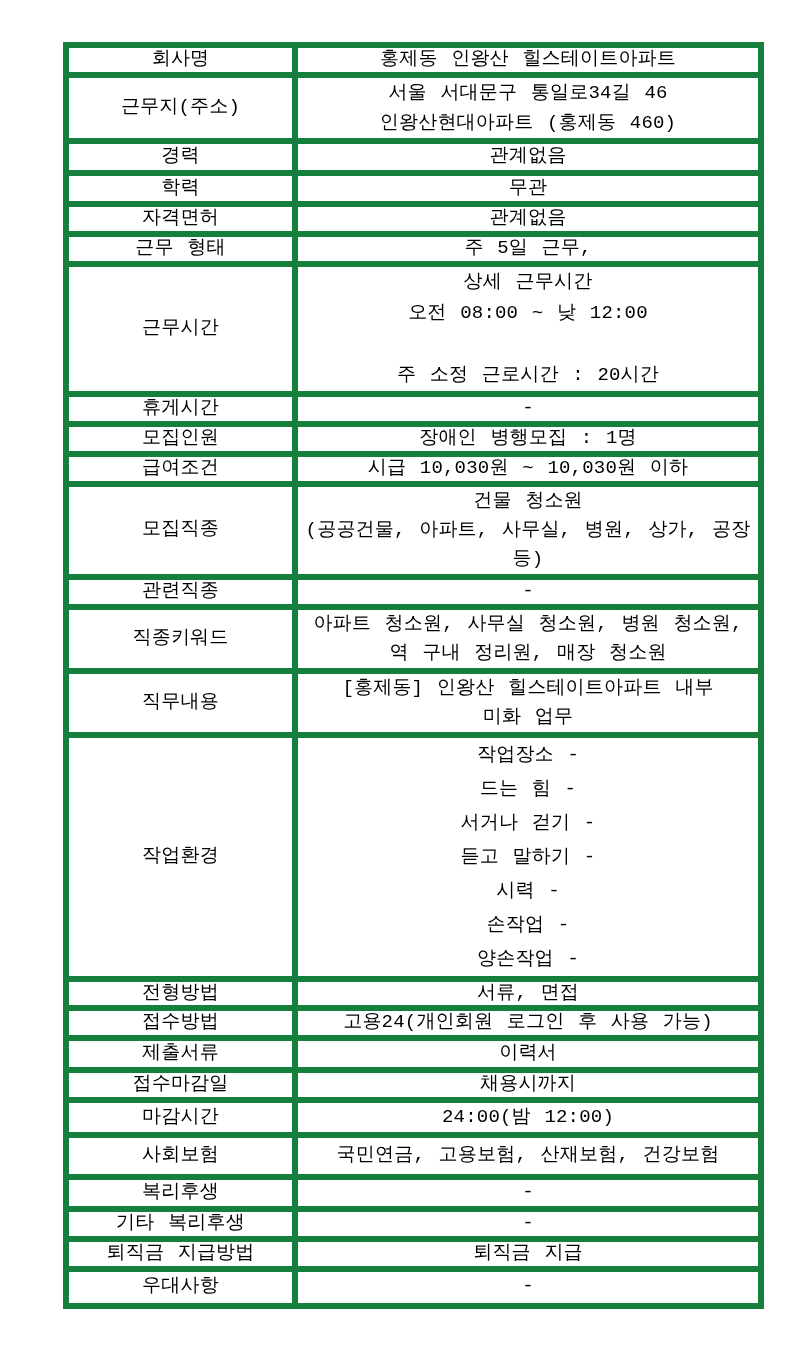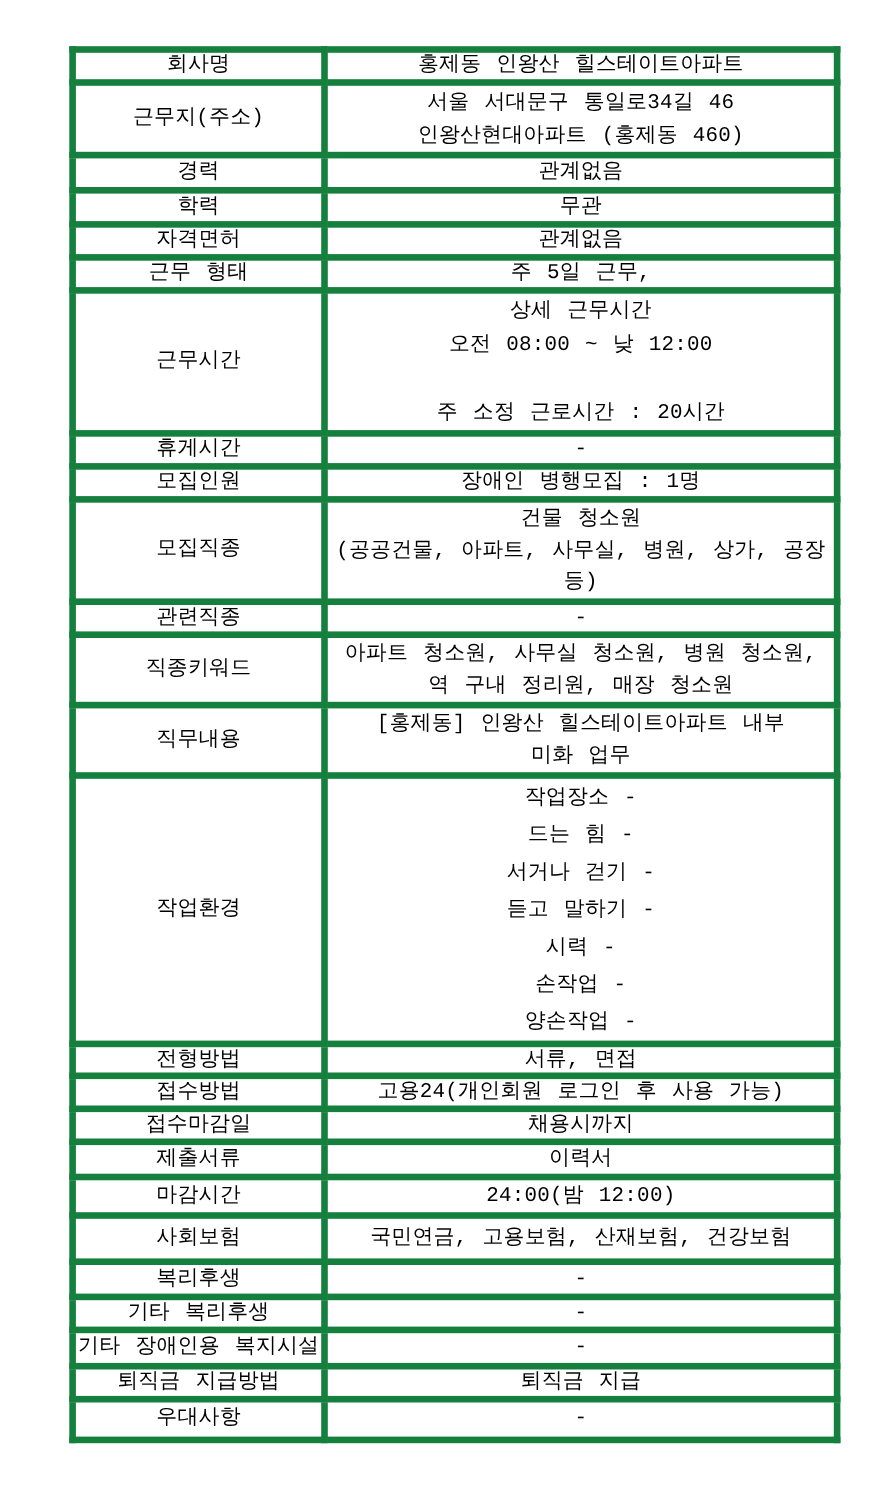--- a/index.html
+++ b/index.html
@@ -80,20 +80,24 @@
 주 소정 근로시간 : 20시간</td>
       </tr>
       <tr style="height:21px">
         <td class="lbl">휴게시간</td>
         <td class="val">-</td>
       </tr>
       <tr style="height:30px">
         <td class="lbl">모집인원</td>
         <td class="val">장애인 병행모집 : 1명</td>
       </tr>
+      <tr style="height:30px">
+        <td class="lbl">급여조건</td>
+        <td class="val">시급 10,030원 ~ 10,030원 이하</td>
+      </tr>
       <tr style="height:65px">
         <td class="lbl">모집직종</td>
         <td class="val lh29">건물 청소원
 (공공건물, 아파트, 사무실, 병원, 상가, 공장 등)</td>
       </tr>
       <tr style="height:30px">
         <td class="lbl">관련직종</td>
         <td class="val">-</td>
       </tr>
       <tr style="height:62px">
@@ -117,48 +121,44 @@
 양손작업 -</td>
       </tr>
       <tr style="height:27px">
         <td class="lbl">전형방법</td>
         <td class="val">서류, 면접</td>
       </tr>
       <tr style="height:26px">
         <td class="lbl">접수방법</td>
         <td class="val">고용24(개인회원 로그인 후 사용 가능)</td>
       </tr>
+      <tr style="height:32px">
+        <td class="lbl">제출서류</td>
+        <td class="val">이력서</td>
+      </tr>
       <tr style="height:30px">
         <td class="lbl">접수마감일</td>
         <td class="val">채용시까지</td>
-      </tr>
-      <tr style="height:32px">
-        <td class="lbl">제출서류</td>
-        <td class="val">이력서</td>
       </tr>
       <tr style="height:35px">
         <td class="lbl">마감시간</td>
         <td class="val">24:00(밤 12:00)</td>
       </tr>
       <tr style="height:42px">
         <td class="lbl">사회보험</td>
         <td class="val">국민연금, 고용보험, 산재보험, 건강보험</td>
       </tr>
       <tr style="height:32px">
         <td class="lbl">복리후생</td>
         <td class="val">-</td>
       </tr>
       <tr style="height:28px">
         <td class="lbl">기타 복리후생</td>
         <td class="val">-</td>
       </tr>
-      <tr style="height:33px">
-        <td class="lbl">기타 장애인용 복지시설</td>
-        <td class="val">-</td>
-      </tr>
       <tr style="height:15px">
         <td class="lbl">퇴직금 지급방법</td>
         <td class="val">퇴직금 지급</td>
       </tr>
       <tr style="height:37px">
         <td class="lbl">우대사항</td>
         <td class="val">-</td>
       </tr>
     </tbody>
   </table>

